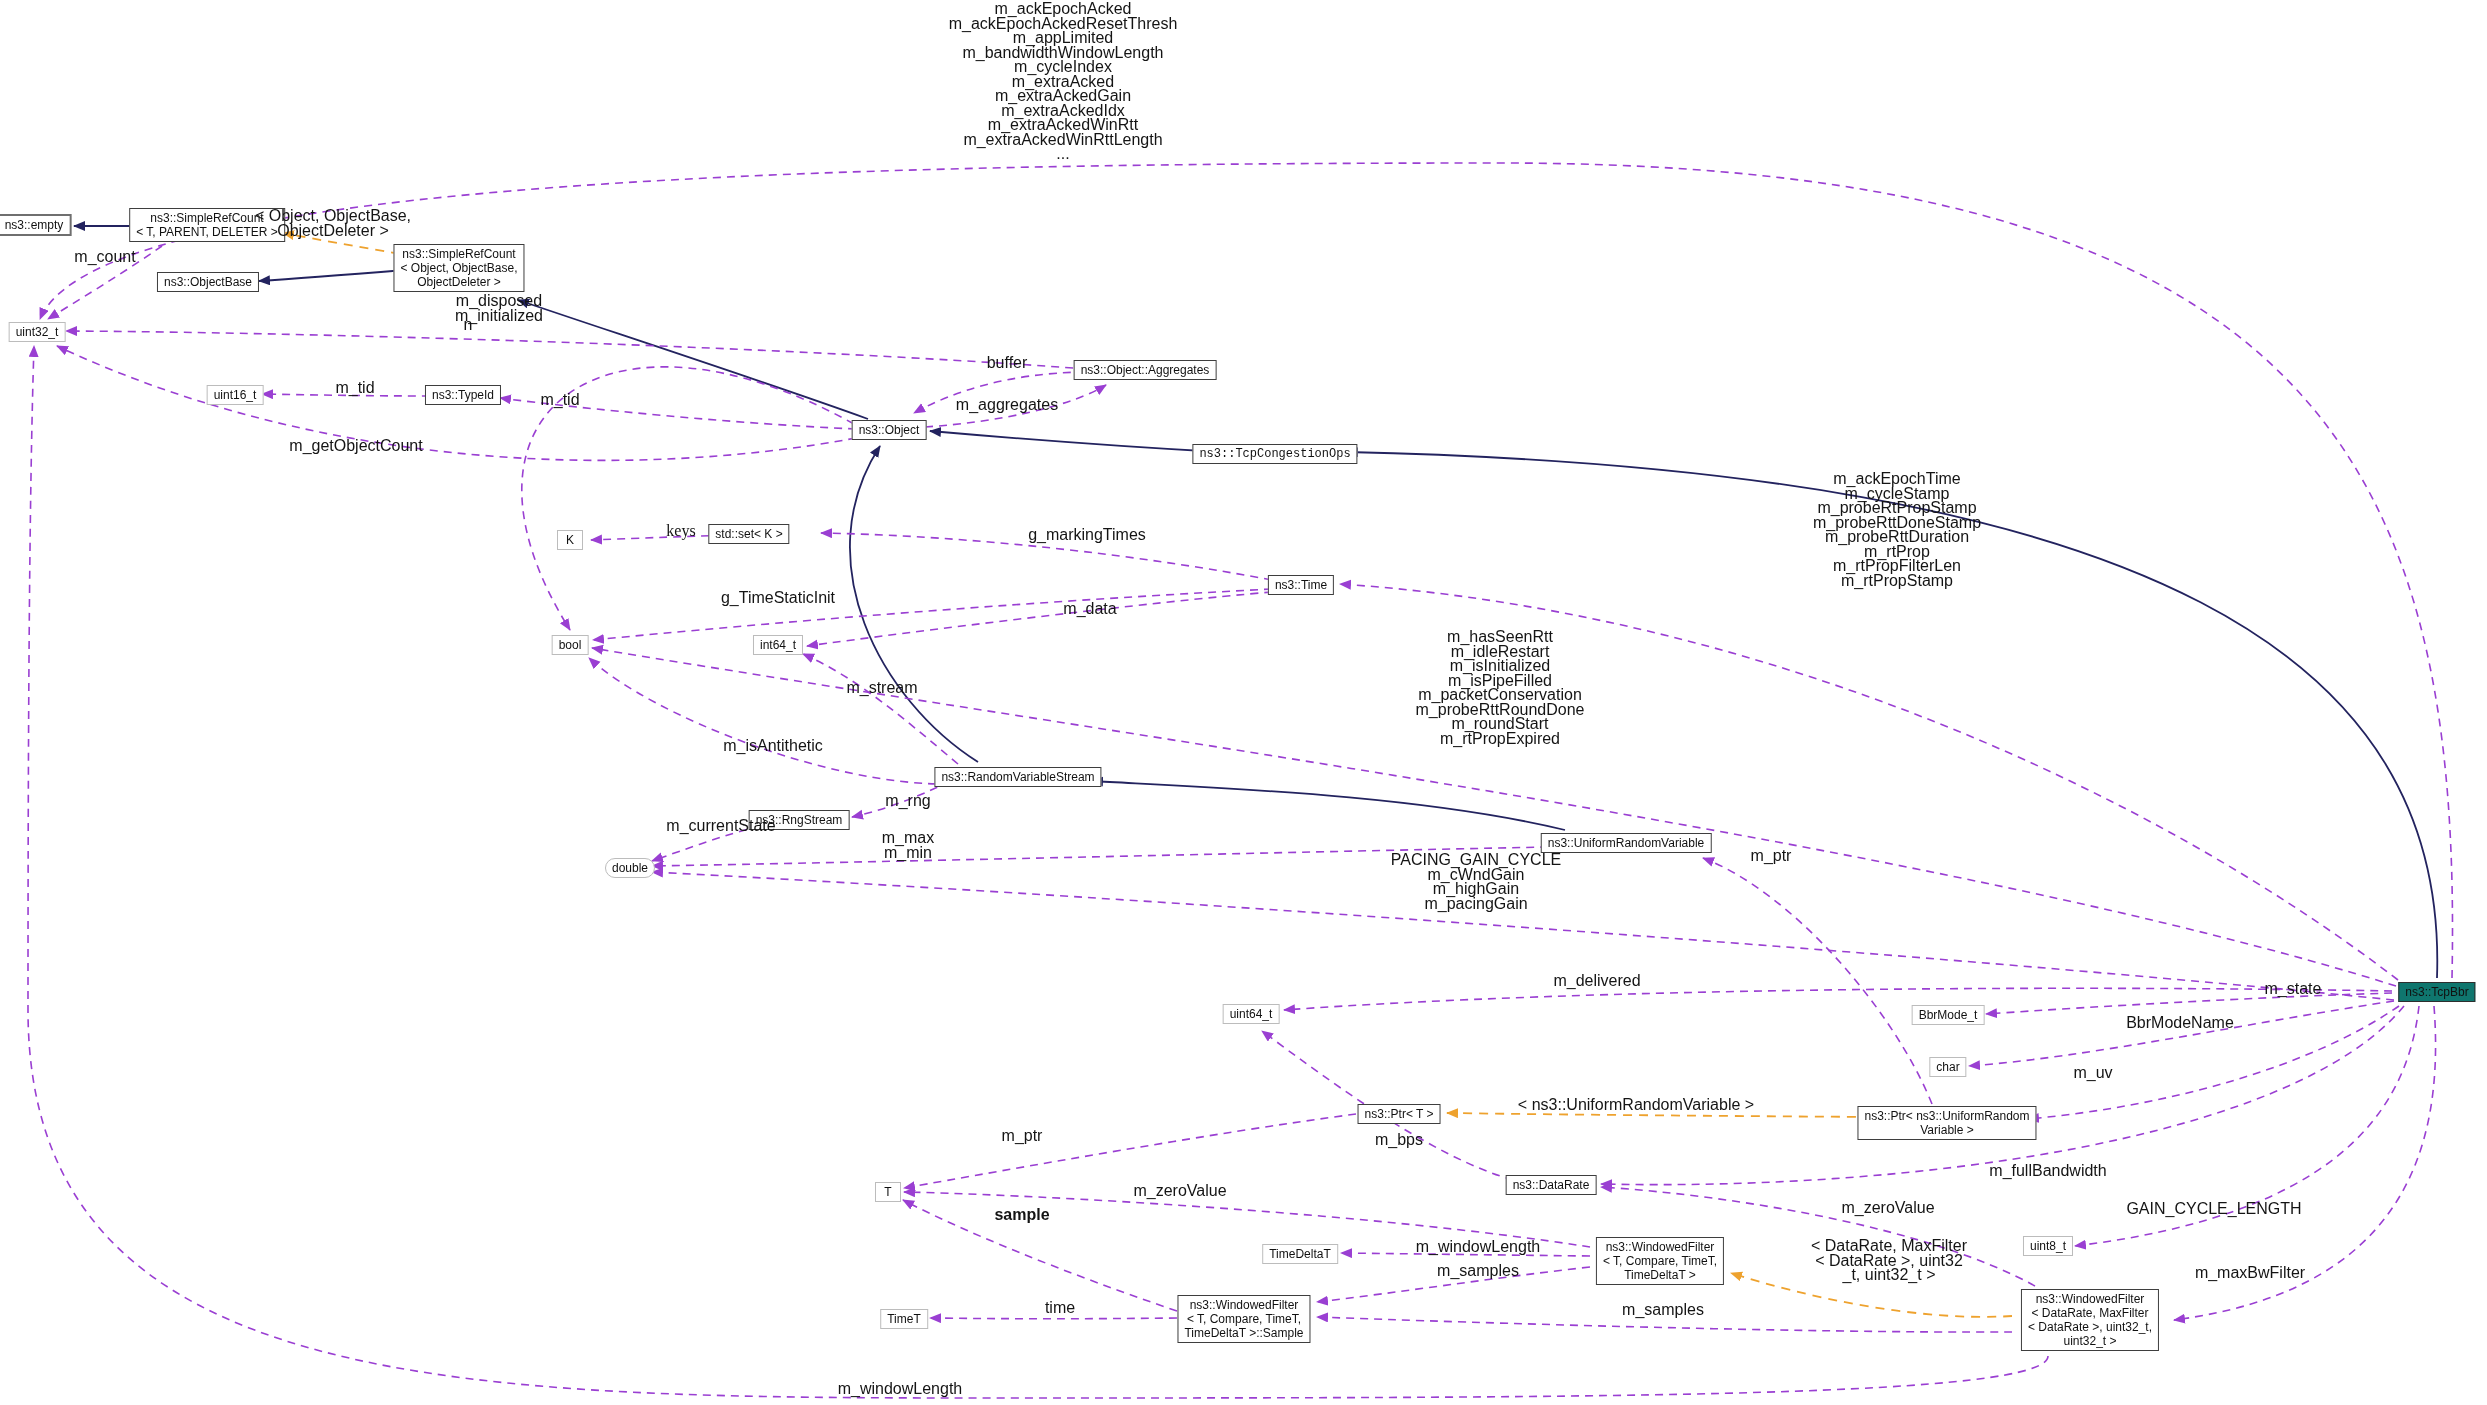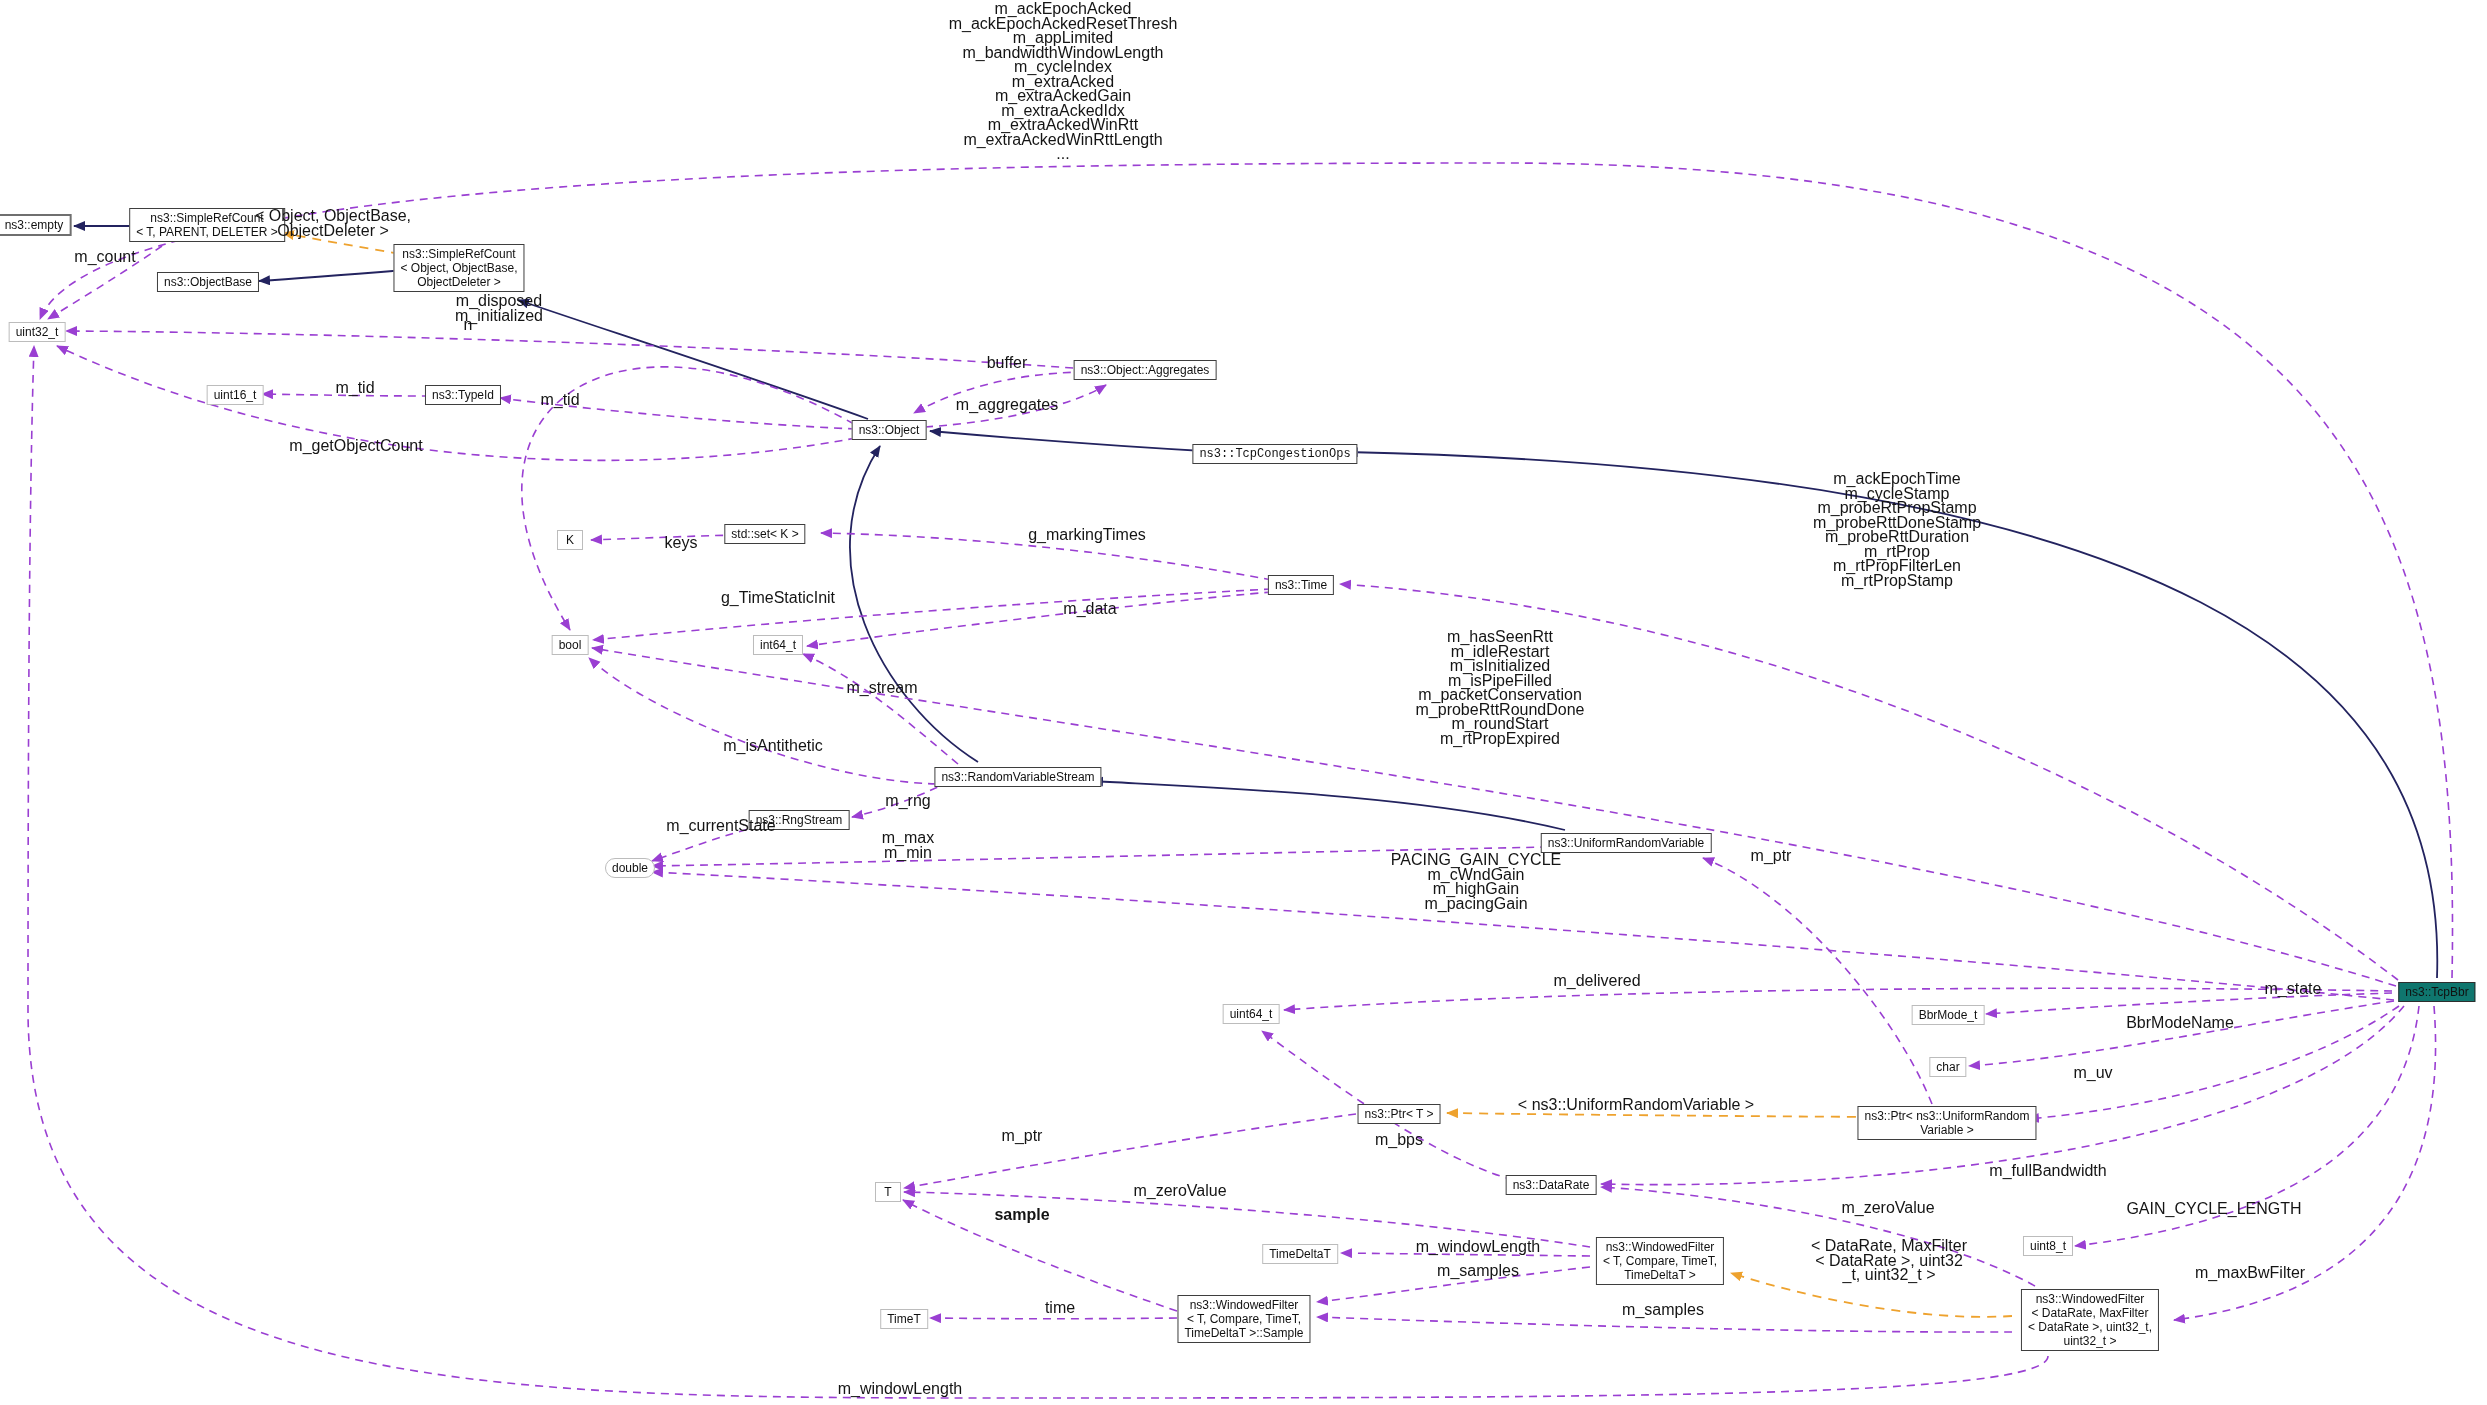--- a/index.html
+++ b/index.html
@@ -97,21 +97,21 @@
       <div class="node" style="left: 459px; top: 268px;">ns3::SimpleRefCount
 &lt; Object, ObjectBase,
 ObjectDeleter &gt;</div>
       <div class="node type" style="left: 37px; top: 332px;">uint32_t</div>
       <div class="node type" style="left: 235px; top: 395px;">uint16_t</div>
       <div class="node" style="left: 463px; top: 395px;">ns3::TypeId</div>
       <div class="node" style="left: 889px; top: 430px;">ns3::Object</div>
       <div class="node" style="left: 1145px; top: 370px;">ns3::Object::Aggregates</div>
       <div class="node" style="left: 1275px; top: 454px; font-family: Liberation Mono, monospace;">ns3::TcpCongestionOps</div>
       <div class="node type" style="left: 570px; top: 540px;">K</div>
-      <div class="node" style="left: 765px; top: 534px;">std::set&lt; K &gt;</div>
+      <div class="node" style="left: 749px; top: 534px;">std::set&lt; K &gt;</div>
       <div class="node" style="left: 1301px; top: 585px;">ns3::Time</div>
       <div class="node type" style="left: 570px; top: 645px;">bool</div>
       <div class="node type" style="left: 778px; top: 645px;">int64_t</div>
       <div class="node" style="left: 1018px; top: 777px;">ns3::RandomVariableStream</div>
       <div class="node" style="left: 799px; top: 820px;">ns3::RngStream</div>
       <div class="node type" style="left: 630px; top: 868px; border-radius: 10px;">double</div>
       <div class="node" style="left: 1626px; top: 843px;">ns3::UniformRandomVariable</div>
       <div class="node main" style="left: 2437px; top: 992px;">ns3::TcpBbr</div>
       <div class="node type" style="left: 1251px; top: 1014px;">uint64_t</div>
       <div class="node type" style="left: 1948px; top: 1015px;">BbrMode_t</div>
@@ -159,21 +159,21 @@
       <div class="elabel" style="left: 1007px; top: 356px;">buffer</div>
       <div class="elabel" style="left: 1007px; top: 398px;">m_aggregates</div>
       <div class="elabel" style="left: 1897px; top: 472px;">m_ackEpochTime
 m_cycleStamp
 m_probeRtPropStamp
 m_probeRttDoneStamp
 m_probeRttDuration
 m_rtProp
 m_rtPropFilterLen
 m_rtPropStamp</div>
-      <div class="elabel" style="left: 681px; top: 536px;">keys</div>
+      <div class="elabel" style="left: 681px; top: 524px; font-family: Liberation Serif, serif;">keys</div>
       <div class="elabel" style="left: 1087px; top: 528px;">g_markingTimes</div>
       <div class="elabel" style="left: 778px; top: 591px;">g_TimeStaticInit</div>
       <div class="elabel" style="left: 1090px; top: 602px;">m_data</div>
       <div class="elabel" style="left: 1500px; top: 630px;">m_hasSeenRtt
 m_idleRestart
 m_isInitialized
 m_isPipeFilled
 m_packetConservation
 m_probeRttRoundDone
 m_roundStart

